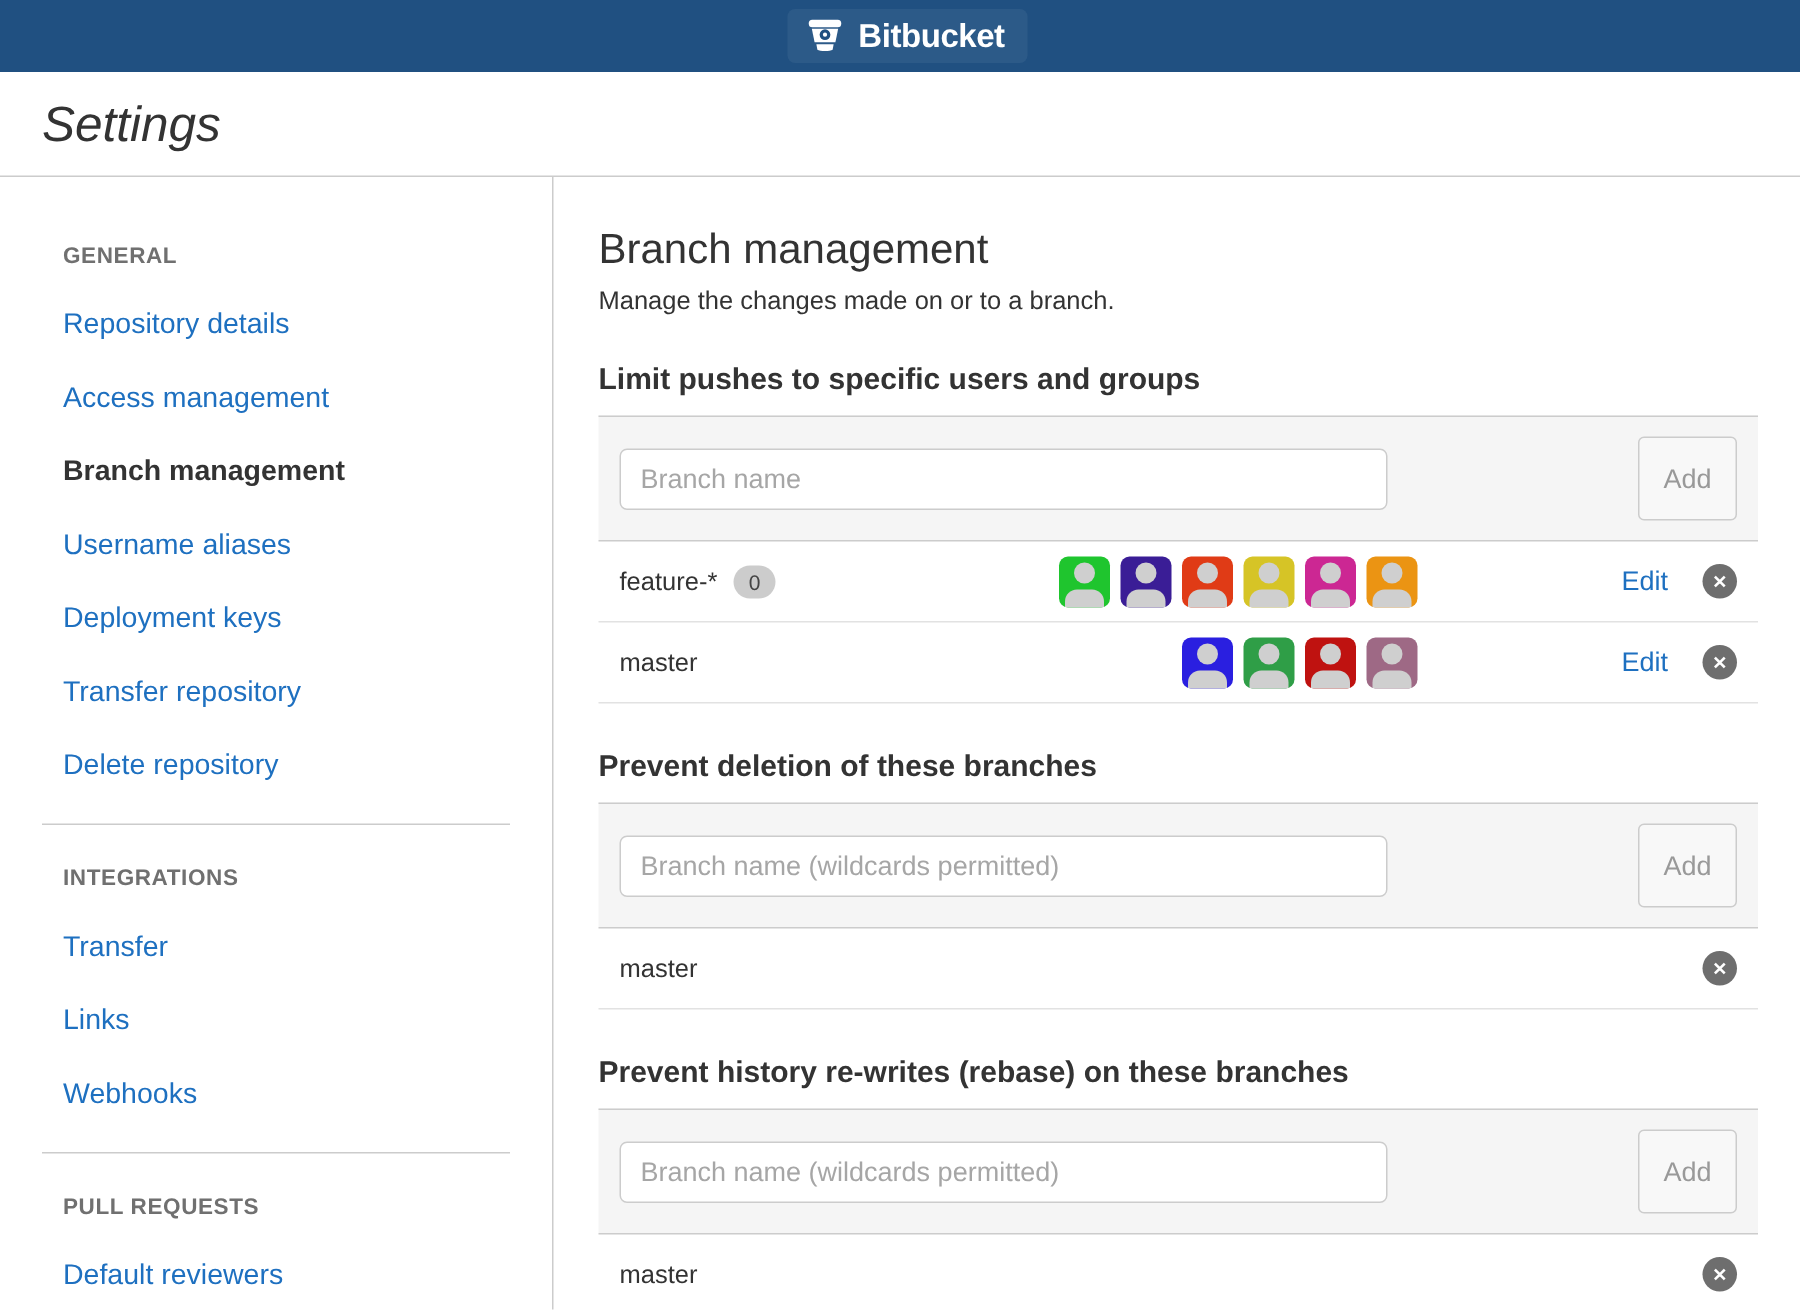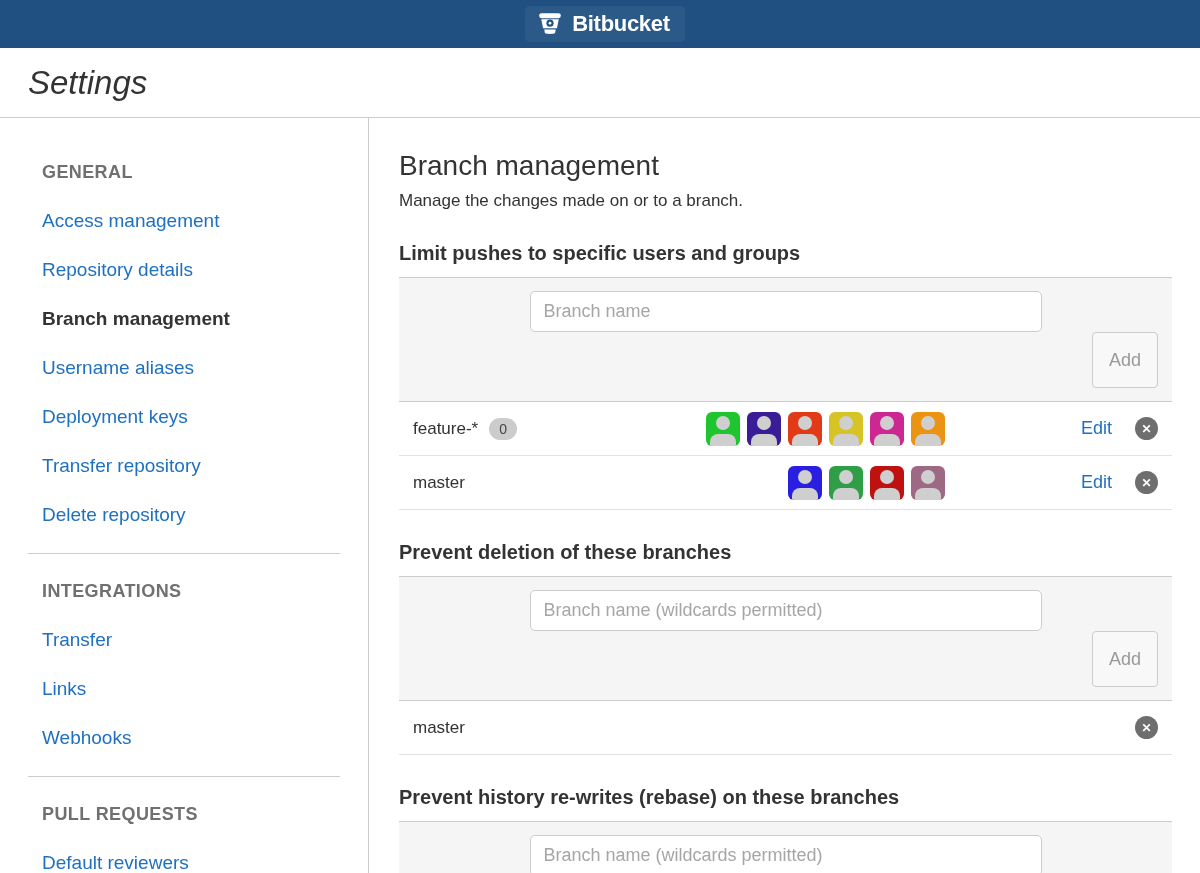--- a/index.html
+++ b/index.html
@@ -28,38 +28,38 @@
   .title-bar h1 { margin: 0; font-size: 33px; font-weight: 400; color: #333; font-style: italic; }
 
   
   .layout { display: flex; height: 757px; }
 
   
   .sidebar { width: 369px; flex: none; border-right: 1px solid #ccc; padding: 44px 0 0 28px; }
   .side-section { width: 312px; }
   .side-section + .side-section { margin-top: 22px; padding-top: 27px; border-top: 1px solid #ccc; }
   .side-heading {
-    margin: 0 0 27px 14px; font-size: 18px; font-weight: bold;
+    margin: 0 0 27px 14px; font-size: 15px; font-weight: bold;
     color: #707070; letter-spacing: .4px;
   }
   .side-list { list-style: none; margin: 0; padding: 0 0 0 14px; }
   .side-list li { margin-bottom: 27px; font-size: 19px; }
   .side-list a { color: var(--link-blue, #1e70c0); text-decoration: none; cursor: pointer; }
   .side-list .active { font-weight: bold; color: #333; }
 
   
   .main { flex: 1; padding: 32px 28px 0 30px; }
   .main-title { margin: 0; font-size: 28px; font-weight: 400; color: #333; }
   .main-sub { margin: 9px 0 0; font-size: 17px; color: #333; }
 
   .sec-heading { margin: 31px 0 12px; font-size: 20px; font-weight: bold; color: #333; }
 
   .band {
     border-top: 1px solid #ccc; background: var(--band-bg, #f5f5f5);
-    padding: 13px 14px; display: flex; align-items: center; flex-direction: column;
+    padding: 13px 14px; display: flex; align-items: center;
   }
   .band input {
     width: 512px; height: 41px; border: 1px solid #ccc; border-radius: 5px;
     padding: 0 13px; font-size: 18px; font-family: inherit; color: #333; background: #fff;
     outline: none;
   }
   .band input::placeholder { color: #a6a6a6; }
   .band .add-btn {
     margin-left: auto; height: 56px; padding: 0 16px;
     font-size: 18px; font-family: inherit; color: #999;
@@ -116,22 +116,22 @@
 <div class="title-bar">
   <h1>Settings</h1>
 </div>
 
 <div class="layout">
 
   <nav class="sidebar" id="sidebar">
       <div class="side-section">
     <h3 class="side-heading">GENERAL</h3>
     <ul class="side-list">
+          <li><a>Repository details</a></li>
           <li><a>Access management</a></li>
-          <li><a>Repository details</a></li>
           <li class="active">Branch management</li>
           <li><a>Username aliases</a></li>
           <li><a>Deployment keys</a></li>
           <li><a>Transfer repository</a></li>
           <li><a>Delete repository</a></li>
         </ul>
   </div>
       <div class="side-section">
     <h3 class="side-heading">INTEGRATIONS</h3>
     <ul class="side-list">

